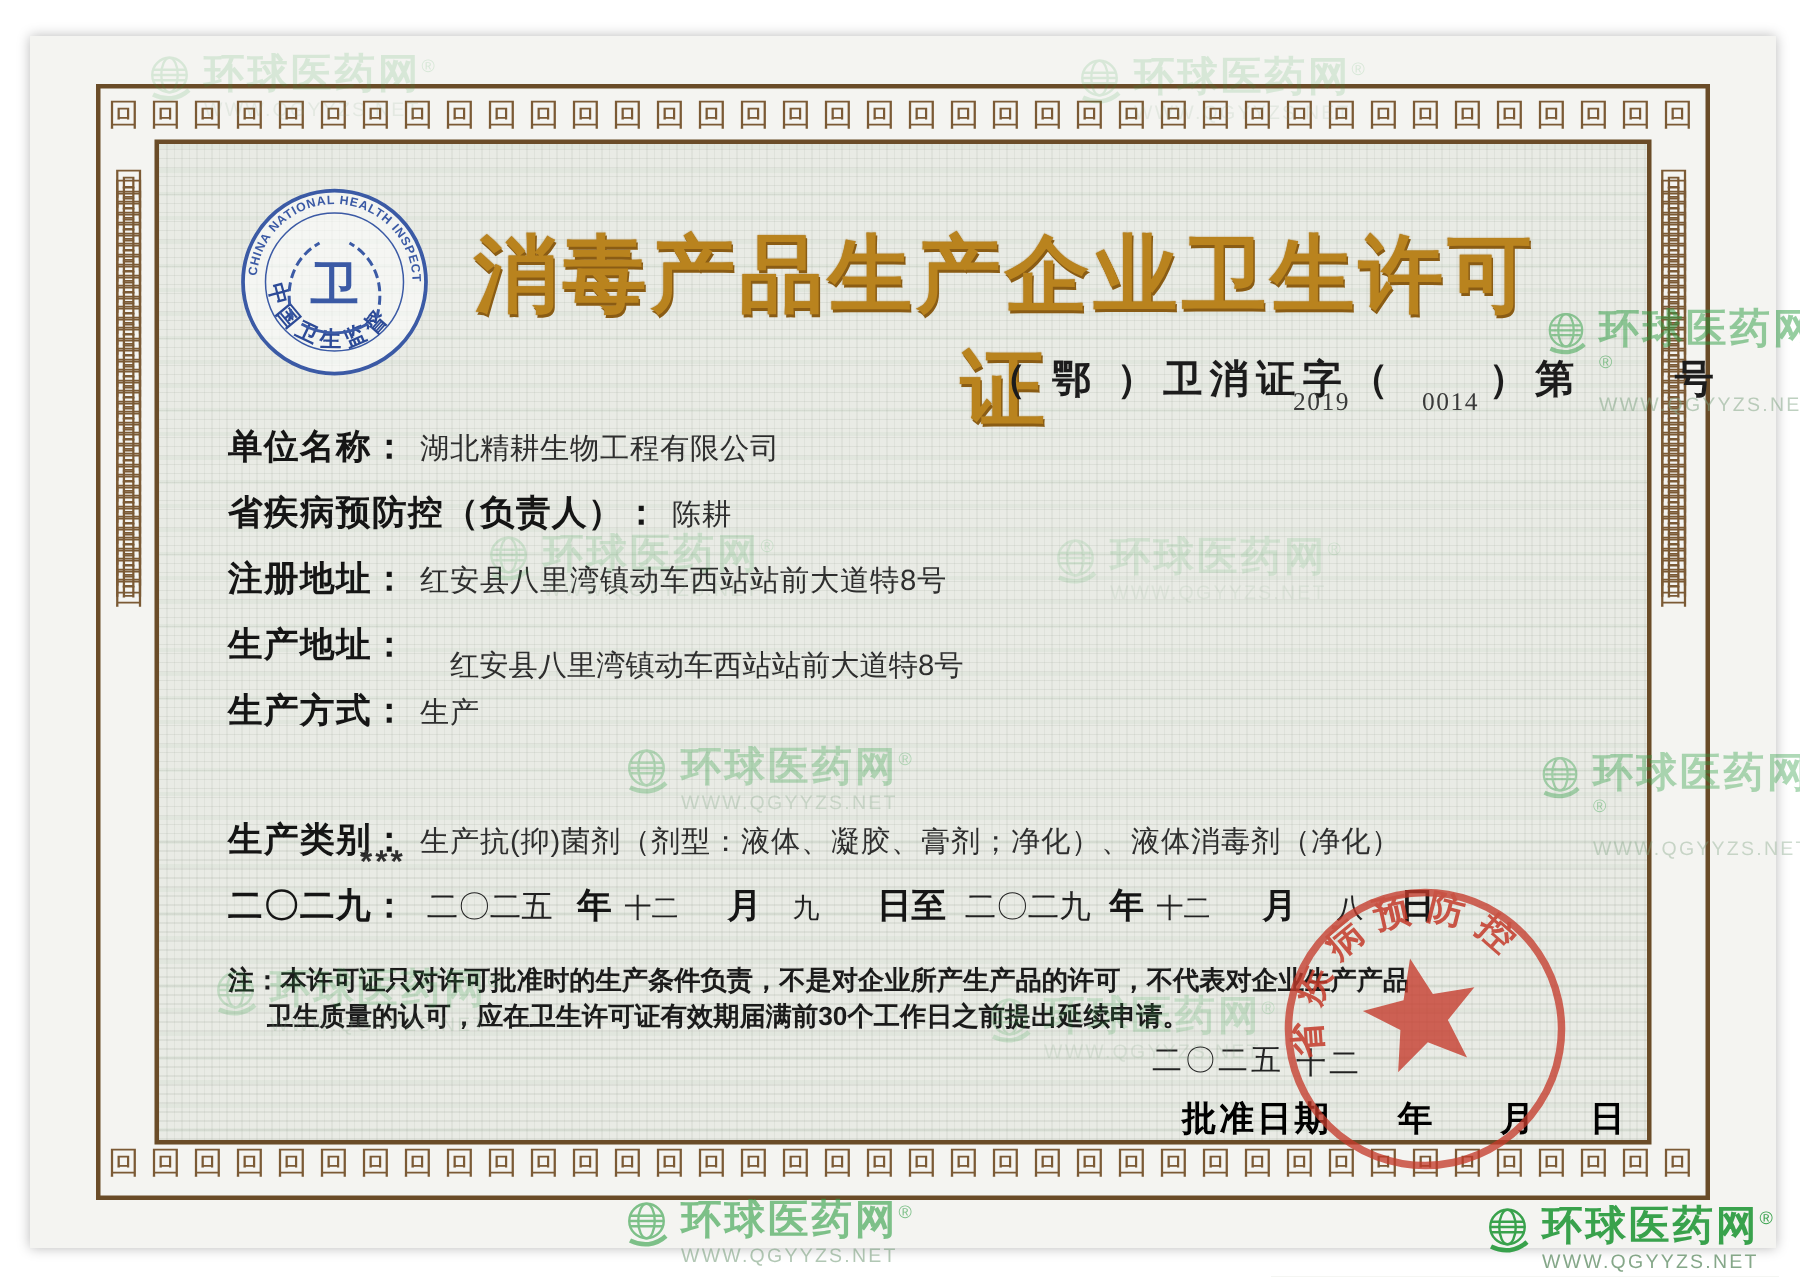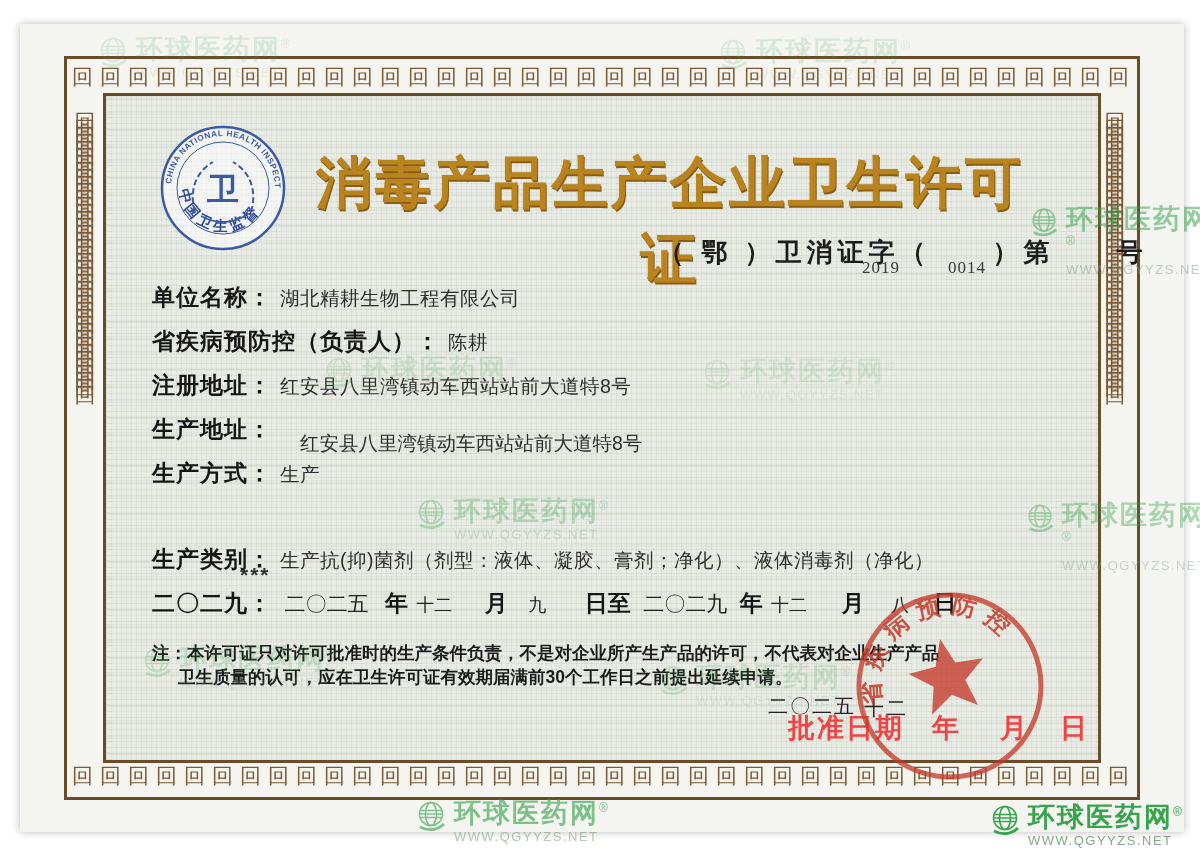--- a/index.html
+++ b/index.html
@@ -34,21 +34,21 @@
   .lbl{font-size:23px;font-weight:bold;color:#151515;letter-spacing:1px;}
   .val{font-size:19.5px;color:#2e2e2e;margin-left:8px;letter-spacing:.5px;}
   .val-offset{position:absolute;left:148px;top:16px;font-size:19.5px;color:#2e2e2e;white-space:nowrap;}
   .stars{position:absolute;left:240px;top:563px;z-index:4;font-size:21px;font-weight:bold;color:#2e2e2e;letter-spacing:2px;}
   .hand{font-family:"Liberation Serif",serif;font-size:21px;color:#222;}
   .hand.sm{font-size:18px;}
   .print{font-size:23px;font-weight:bold;color:#151515;}
   .note{position:absolute;z-index:4;font-size:17.5px;font-weight:bold;color:#1b1b1b;white-space:nowrap;}
   .authority{position:absolute;left:828px;top:666px;z-index:4;font-size:20px;font-weight:bold;color:#151515;letter-spacing:2px;}
   .approve-hand{position:absolute;z-index:4;font-family:"Liberation Serif",serif;font-size:20px;color:#222;letter-spacing:2px;}
-  .approve-print{position:absolute;z-index:4;font-size:27px;font-weight:bold;color:#ef4444;letter-spacing:2px;}
+  .approve-print{position:absolute;z-index:4;font-size:23px;font-weight:bold;color:#000000;letter-spacing:2px;margin-top:20px;}
   .seal{position:absolute;left:850px;top:586px;width:200px;height:200px;z-index:5;opacity:.85;transform:rotate(-12deg);}
   .emblem{position:absolute;left:159px;top:124px;width:128px;height:128px;z-index:4;}
   .wm{position:absolute;display:flex;align-items:flex-start;gap:6px;z-index:6;pointer-events:none;}
   .wm .txt{display:flex;flex-direction:column;line-height:1;}
   .wm .brand{font-size:27px;font-weight:bold;color:#2f9e44;letter-spacing:2px;}
   .wm .brand sup{font-size:12px;font-weight:normal;}
   .wm .url{font-size:13px;color:#7fa383;letter-spacing:1.5px;margin-top:3px;}
 </style>
 </head>
 <body>

